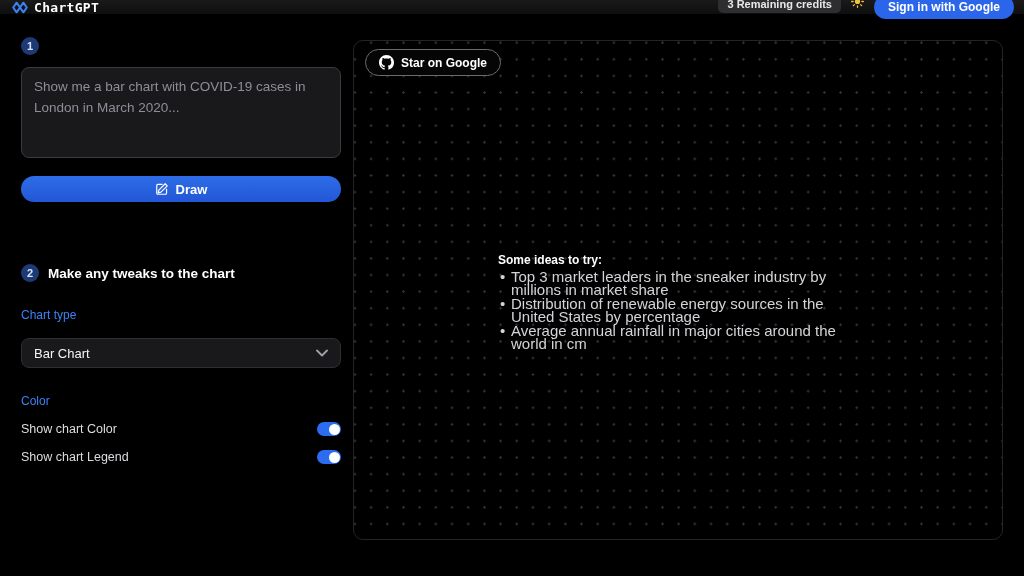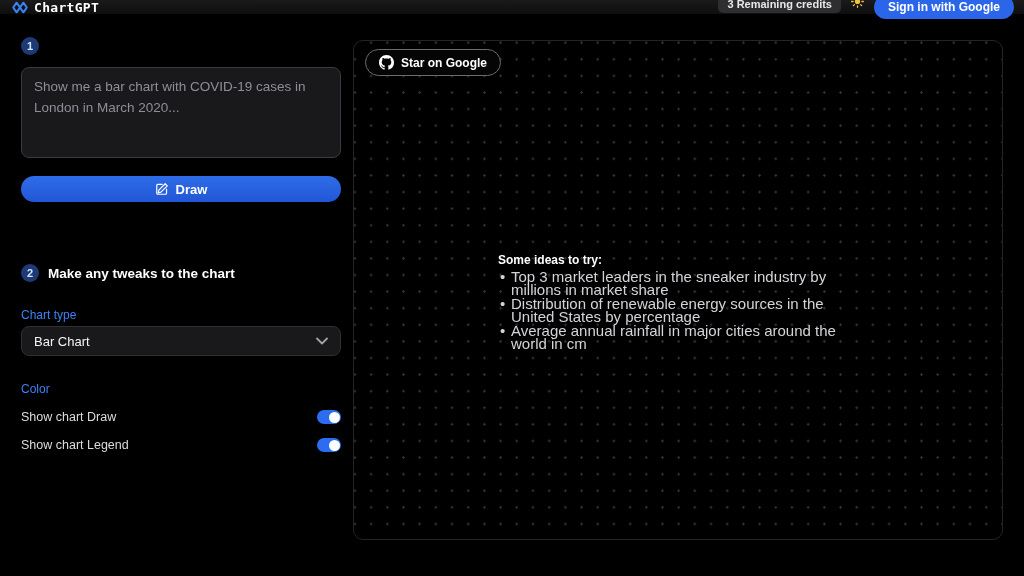--- a/index.html
+++ b/index.html
@@ -40,21 +40,21 @@
             line-height:1.55; outline:none; }
   .prompt::placeholder { color:#8e8e96; }
   .draw { width:320px; height:26px; margin-top:14px; border:none; cursor:pointer;
           background:linear-gradient(#2e6ce8,#2257d6); border-radius:999px;
           color:#fff; font-family:inherit; font-size:13px; font-weight:700;
           display:flex; align-items:center; justify-content:center; gap:7px; }
 
   
   .step2 { margin-top:62px; }
   .field-label { display:block; color:#3b82f6; font-size:12px; margin-top:26px; }
-  .select { width:320px; height:30px; margin-top:4px; background:#19191c;
+  .select { width:320px; height:30px; margin-top:16px; background:#19191c;
             border:1px solid #2e2e33; border-radius:8px; cursor:pointer;
             display:flex; align-items:center; padding:0 12px; gap:8px; }
   .select-value { color:#f4f4f5; font-size:13px; flex:1; }
   .chev { flex:none; }
 
   .toggle-row { display:flex; align-items:center; justify-content:space-between;
                 margin-top:14px; height:14px; }
   .toggle-label { color:#dcdce1; font-size:12.5px; }
   .toggle { width:24px; height:14px; border-radius:8px; background:#2b6cf0;
             position:relative; cursor:pointer; flex:none; }
@@ -138,21 +138,21 @@
     <div class="select">
       <span class="select-value">Bar Chart</span>
       <svg class="chev" width="12" height="8" viewBox="0 0 12 8" fill="none" stroke="#a1a1aa" stroke-width="1.8" stroke-linecap="round" stroke-linejoin="round">
         <path d="M1 1.5 L6 6.5 L11 1.5"></path>
       </svg>
     </div>
 
     <label class="field-label">Color</label>
 
     <div class="toggle-row">
-      <span class="toggle-label">Show chart Draw</span>
+      <span class="toggle-label">Show chart Color</span>
       <div class="toggle">
           <div class="knob"></div>
         </div>
     </div>
 
     <div class="toggle-row">
       <span class="toggle-label">Show chart Legend</span>
       <div class="toggle">
           <div class="knob"></div>
         </div>

